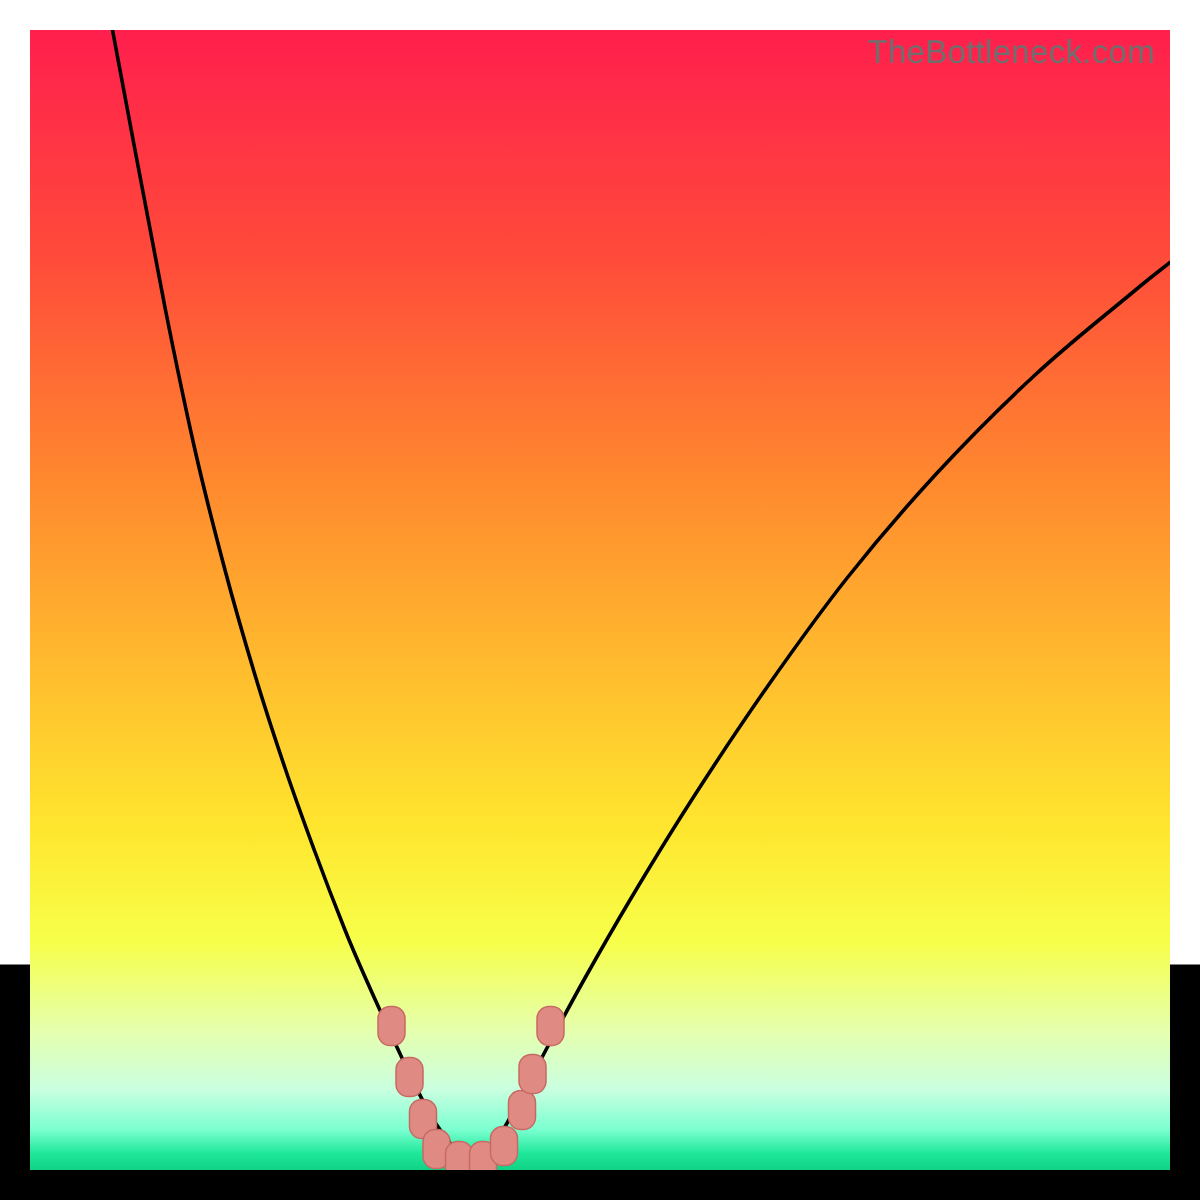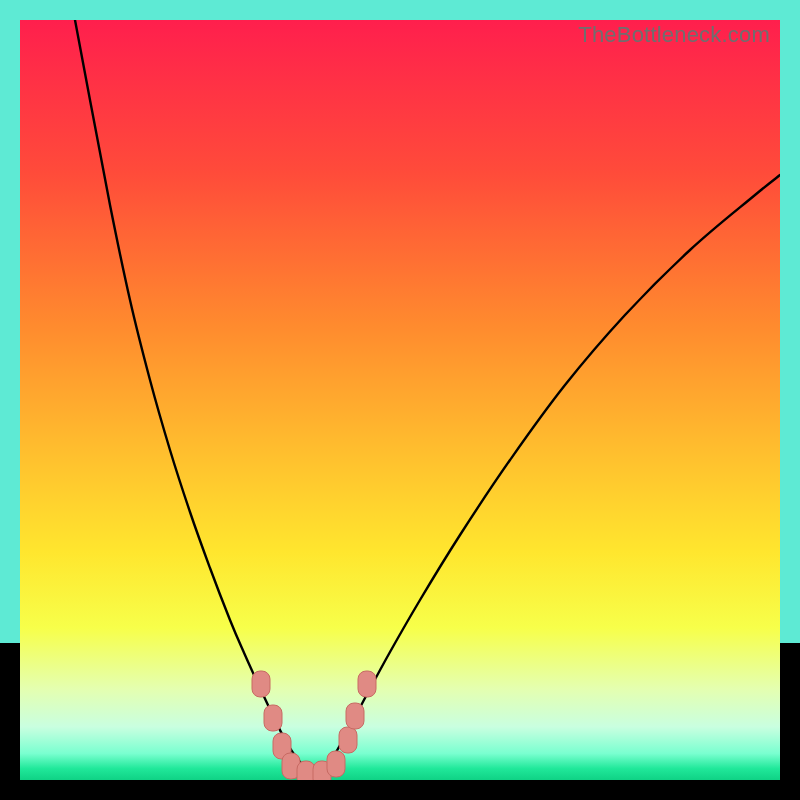--- a/index.html
+++ b/index.html
@@ -9,21 +9,21 @@
     height: 800px;
     background: #000;
     overflow: hidden;
   }
   .frame {
     position: absolute;
     left: 0;
     top: 0;
     width: 800px;
     height: 643px;
-    background: #5eead4;
+    background: #ffffff;
   }
   .plot {
     position: absolute;
     left: 20px;
     top: 20px;
     width: 760px;
     height: 760px;
     overflow: hidden;
   }
   .gradient {

